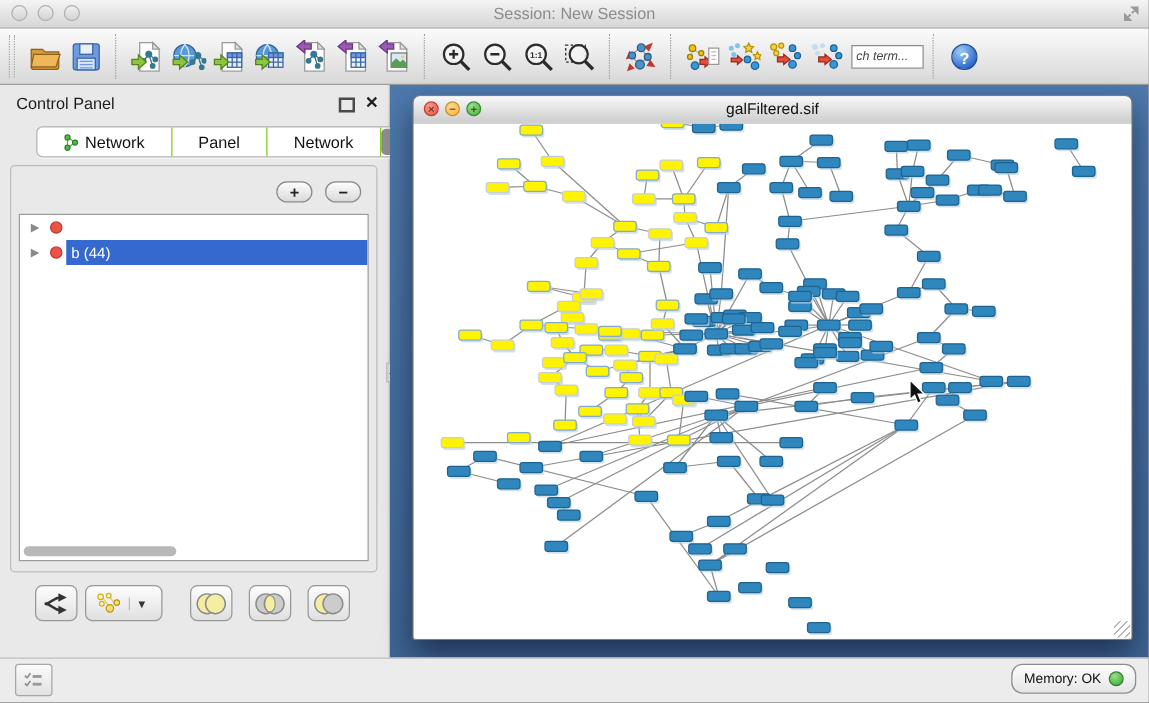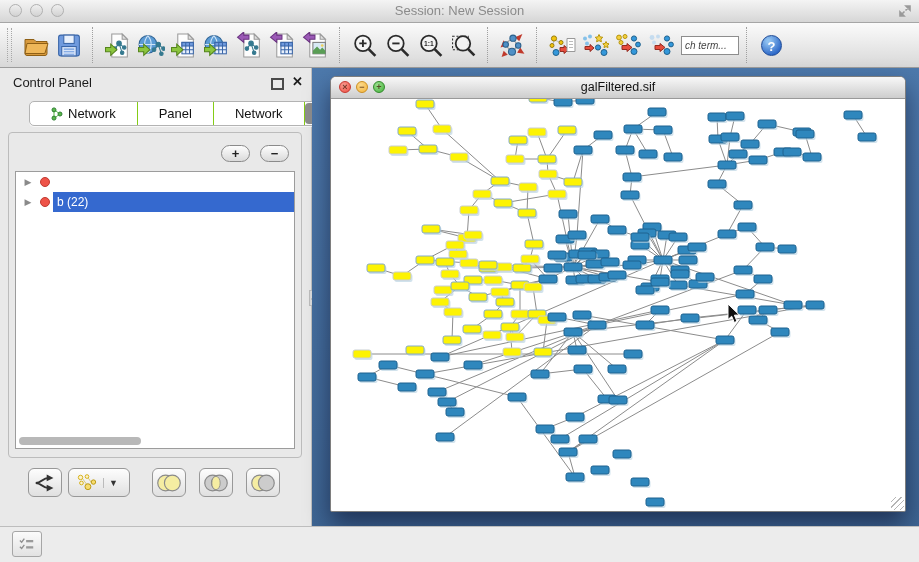--- a/index.html
+++ b/index.html
@@ -370,21 +370,21 @@
           <div class="pmb">−</div>
         </div>
         <div class="setlist" id="set-list">
             <div class="setrow">
               <span class="tri">▶</span>
               <span class="dot"></span>
             </div>
             <div class="setrow">
               <span class="tri">▶</span>
               <span class="dot"></span>
-              <span class="lbl">b (22)</span>
+              <span class="lbl">b (44)</span>
             </div>
           </div>
         <div class="hscroll" style="position:absolute;left:10px;bottom:12px;"></div>
       </div>
 
       <div class="cp-actions" id="cp-actions">
           <div class="cpbtn" style="left: 28px; width: 34px; top: 0px;">
             <svg viewBox="0 0 30 26" width="26">
               <path d="M4 13c7 0 8-6 15-6M4 13c7 0 8 6 15 6" stroke="#333" stroke-width="2.4" fill="none"></path>
               <path d="M17 3l8 4-8 4z" fill="#333"></path>
@@ -1004,14 +1004,18 @@
     <div class="task-btn">
       <svg viewBox="0 0 20 18" width="20" height="16">
         <g stroke="#8f8f8f" fill="none" stroke-width="1.5">
           <path d="M2 5l2 2 3-4"></path>
             <path d="M2 12l2 2 3-4"></path>
         </g>
         <rect x="9" y="4.5" width="8" height="2.6" fill="#9a9a9a"></rect>
         <rect x="9" y="11.5" width="8" height="2.6" fill="#9a9a9a"></rect>
       </svg>
     </div>
+    <div class="membtn">
+      <span>Memory: OK</span>
+      <span class="memdot"></span>
+    </div>
   </div>
 </div>
 
 </body></html>

